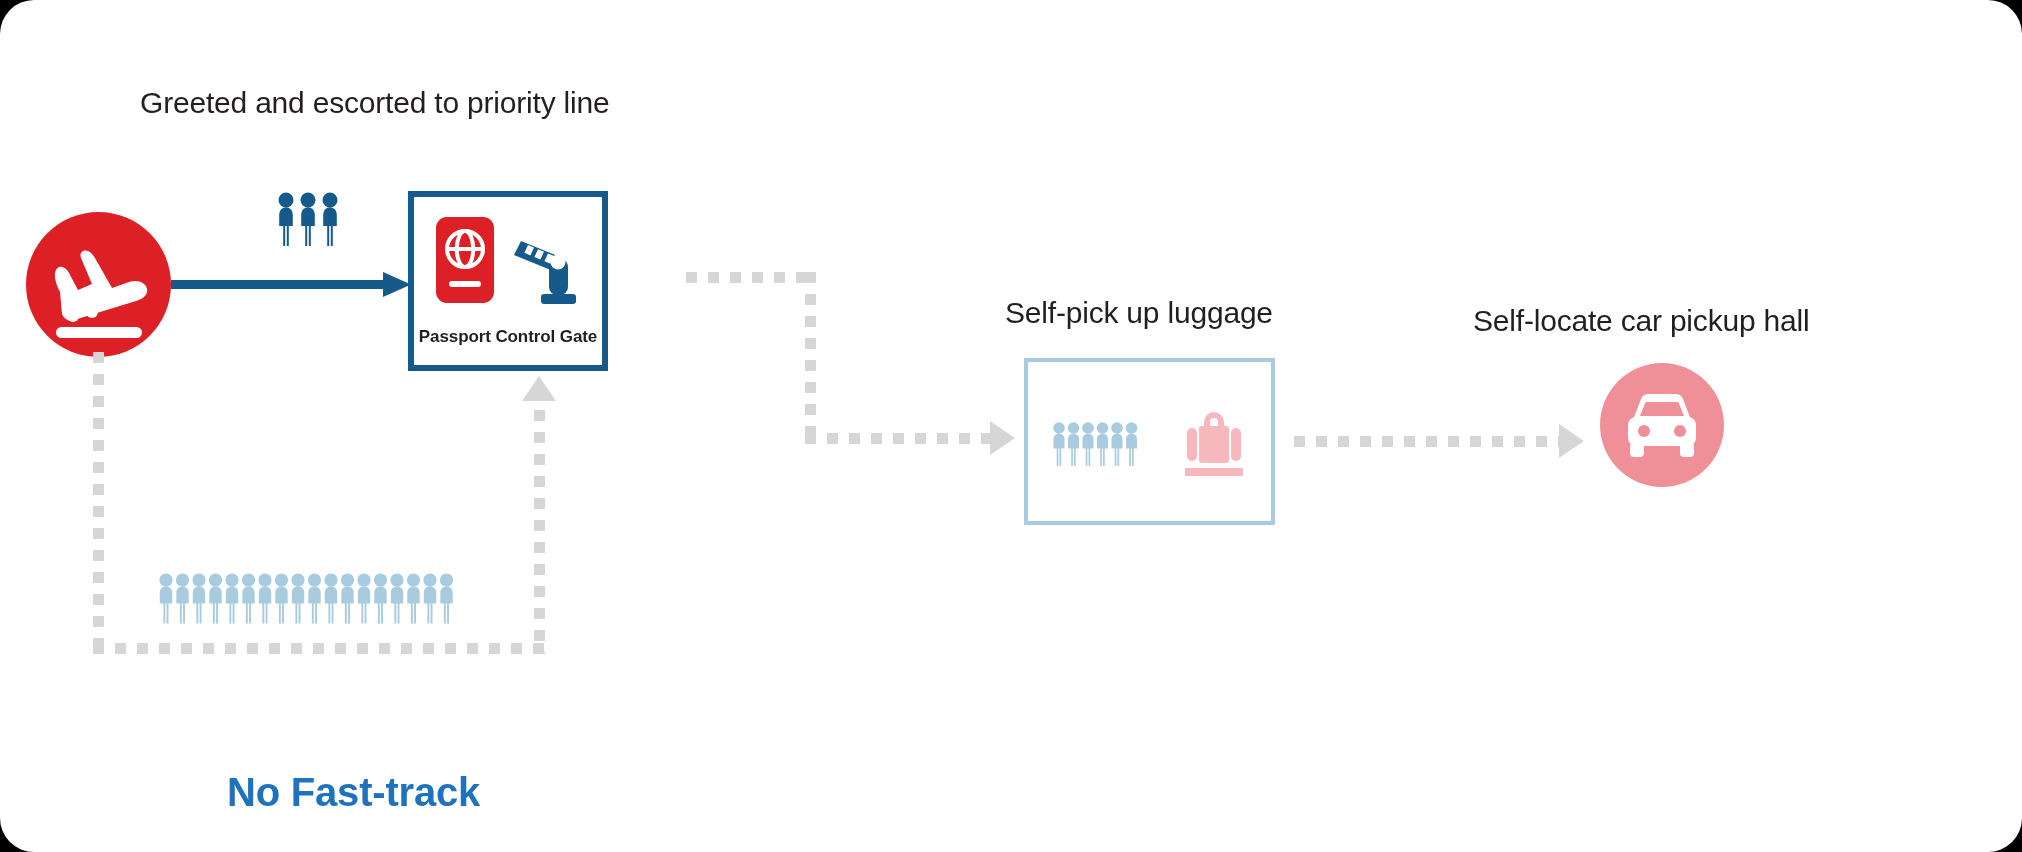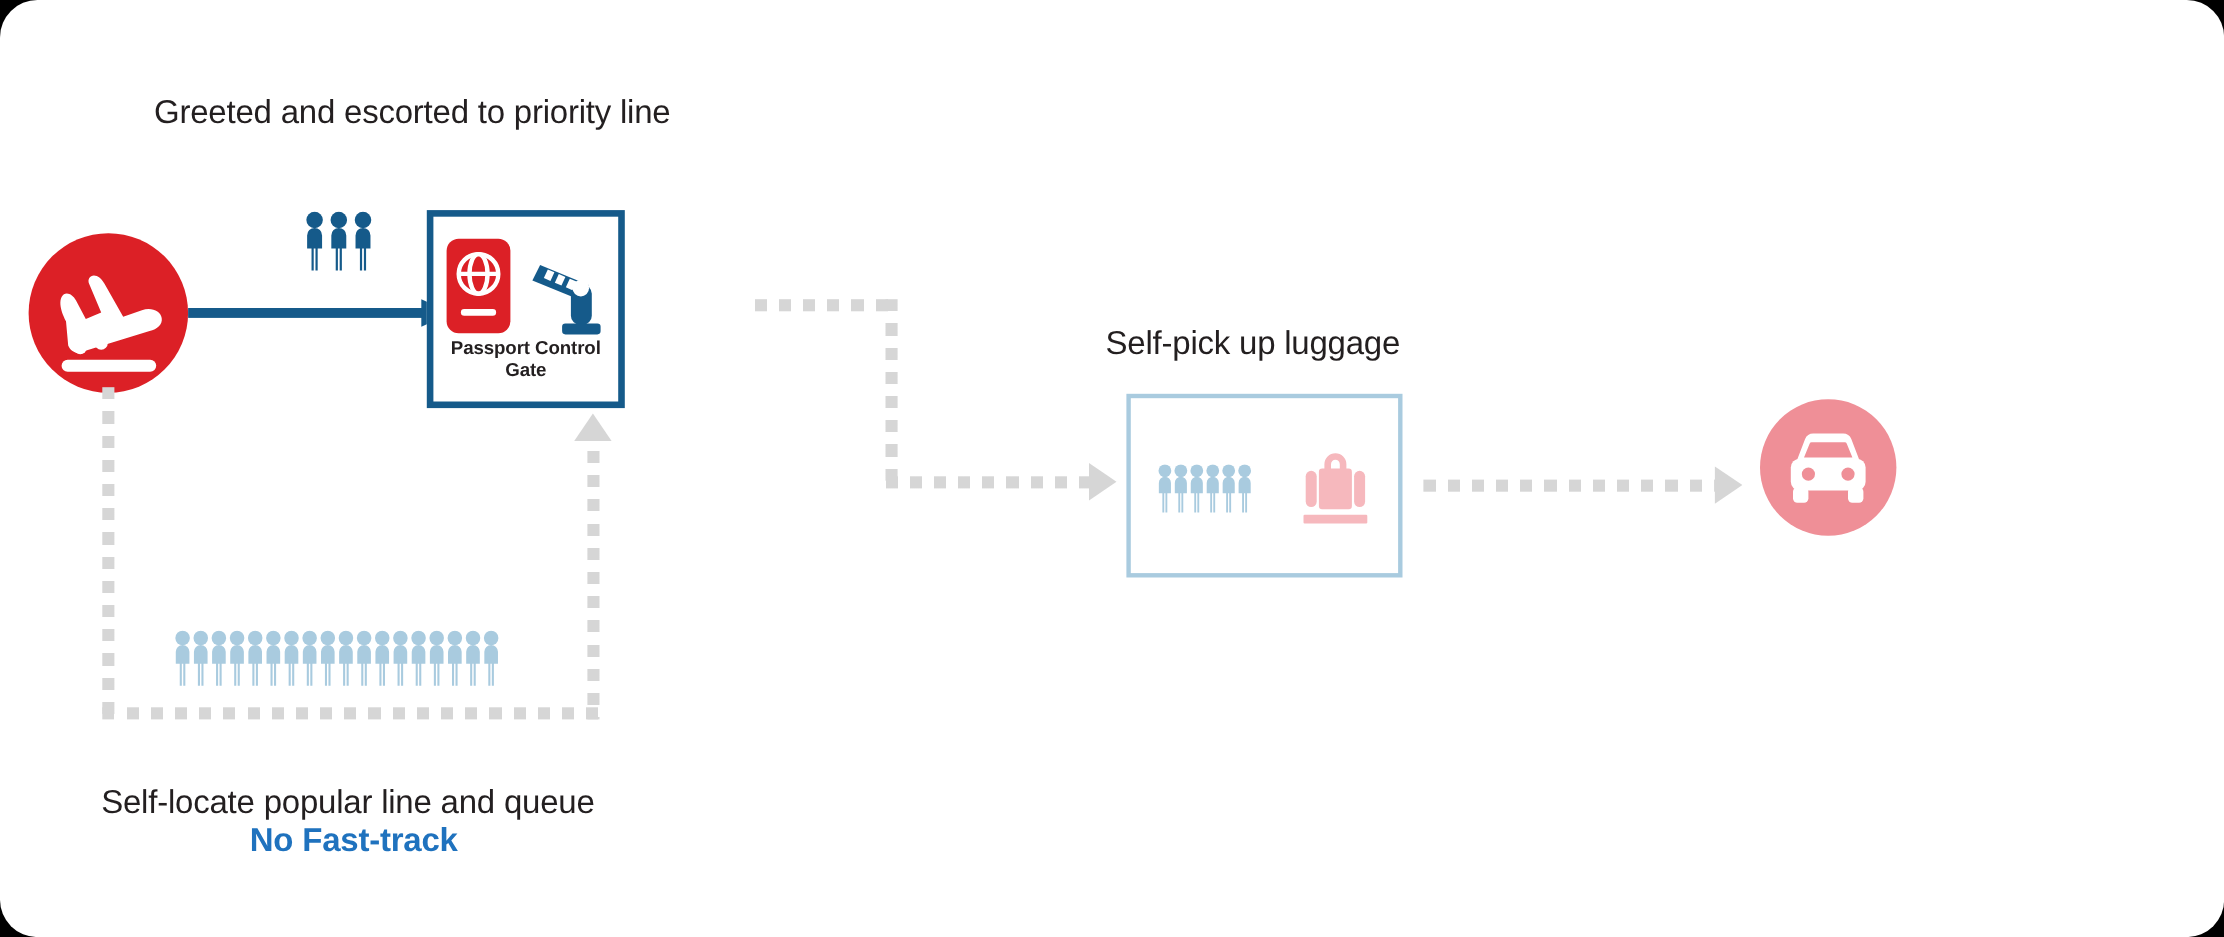--- a/index.html
+++ b/index.html
@@ -33,21 +33,21 @@
   .ttl-dark {
     position: absolute;
     color: #231f20;
     white-space: nowrap;
     letter-spacing: -0.2px;
   }
 
   #lbl-immigration-fasttrack { left: 171px; top: 47px;  font-size: 30px; }
   #lbl-greeted              { left: 92px;  top: 86px;  font-size: 30px; margin-left: 48px; }
   #lbl-selflocate-queue     { left: 92px;  top: 713px; font-size: 30px; }
-  #lbl-no-fasttrack         { left: 227px; top: 748px; font-size: 30px; }
+  #lbl-no-fasttrack         { left: 227px; top: 770px; font-size: 40px; }
   #lbl-selfpick-luggage     { left: 1005px; top: 296px; font-size: 30px; }
   #lbl-selflocate-car       { left: 1473px; top: 304px; font-size: 30px; }
 
   
   #plane-circle {
     position: absolute;
     left: 26px; top: 212px;
     width: 145px; height: 145px;
     border-radius: 50%;
     background: #dc2026;
@@ -64,22 +64,22 @@
   
   #people-three {
     position: absolute;
     left: 277px; top: 192px;
     width: 64px; height: 58px;
   }
 
   
   #gate-box {
     position: absolute;
-    left: 388px; top: 191px;
-    width: 180px; height: 180px;
+    left: 408px; top: 191px;
+    width: 200px; height: 180px;
     border: 6px solid #155a8a;
     background: #ffffff;
     box-sizing: border-box;
   }
   #gate-icons {
     position: absolute;
     left: 0; top: 18px;
     width: 100%; height: 92px;
   }
   #gate-label {
@@ -159,26 +159,26 @@
   }
 </style>
 </head>
 <body>
 
 <div id="canvas">
 
 
   <div class="ttl-dark" id="lbl-greeted">Greeted and escorted to priority line</div>
 
-  <div class="ttl-dark" id="lbl-selflocate-queue">Self-locate popular line and queue</div>
 
   <div class="ttl-blue" id="lbl-no-fasttrack">No Fast-track</div>
 
   <div class="ttl-dark" id="lbl-selfpick-luggage">Self-pick up luggage</div>
 
+  <div class="ttl-dark" id="lbl-selflocate-car">Self-locate car pickup hall</div>
 
   <div id="plane-circle">
     <svg width="145" height="145" viewBox="0 0 145 145">
       <path fill="#ffffff" d="M34 80 C34 80 26 66 30 58 C33 52 40 55 43 61 L52 78 L66 72 L55 46
                C53 41 57 37 62 39 C65 40 67 43 69 46 L86 76 L103 70 C112 67 120 71 121 77
                C122 83 117 87 110 89 L48 108 C43 110 38 107 36 102 Z"></path>
       <circle fill="#ffffff" cx="47" cy="104" r="6"></circle>
       <circle fill="#ffffff" cx="66" cy="100" r="6"></circle>
       <rect fill="#ffffff" x="30" y="115" width="86" height="11" rx="5.5"></rect>
     </svg>

